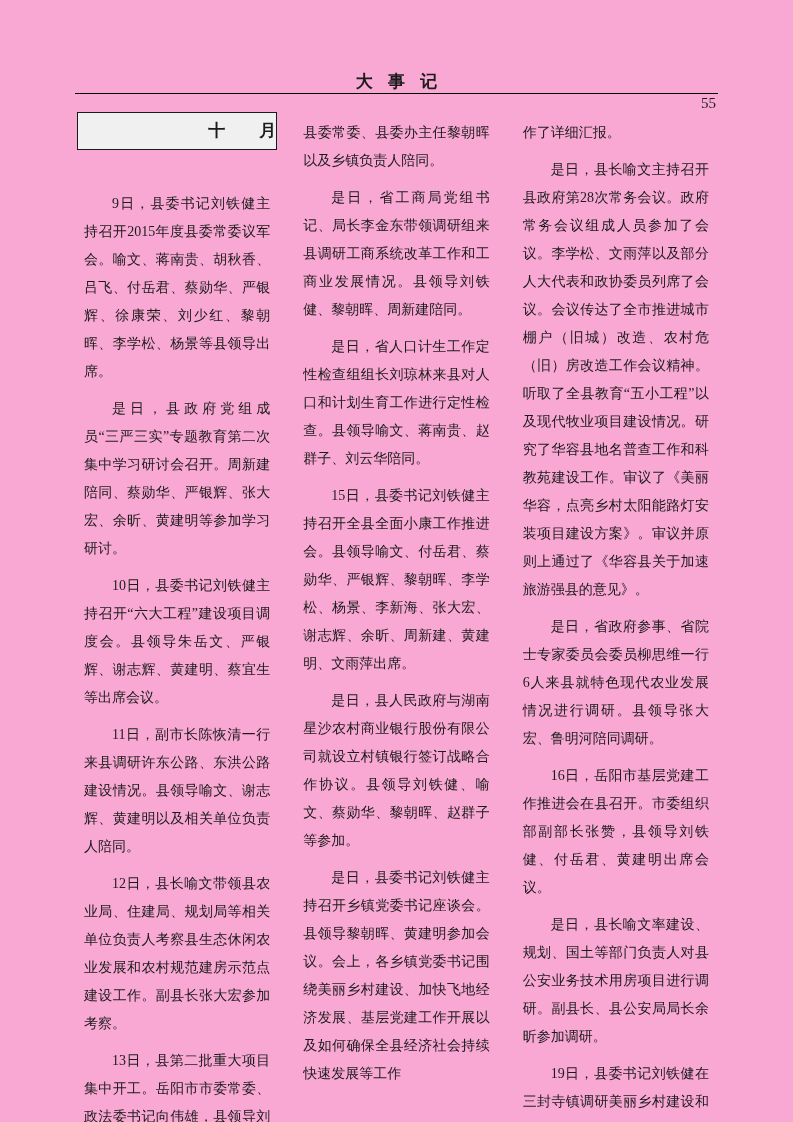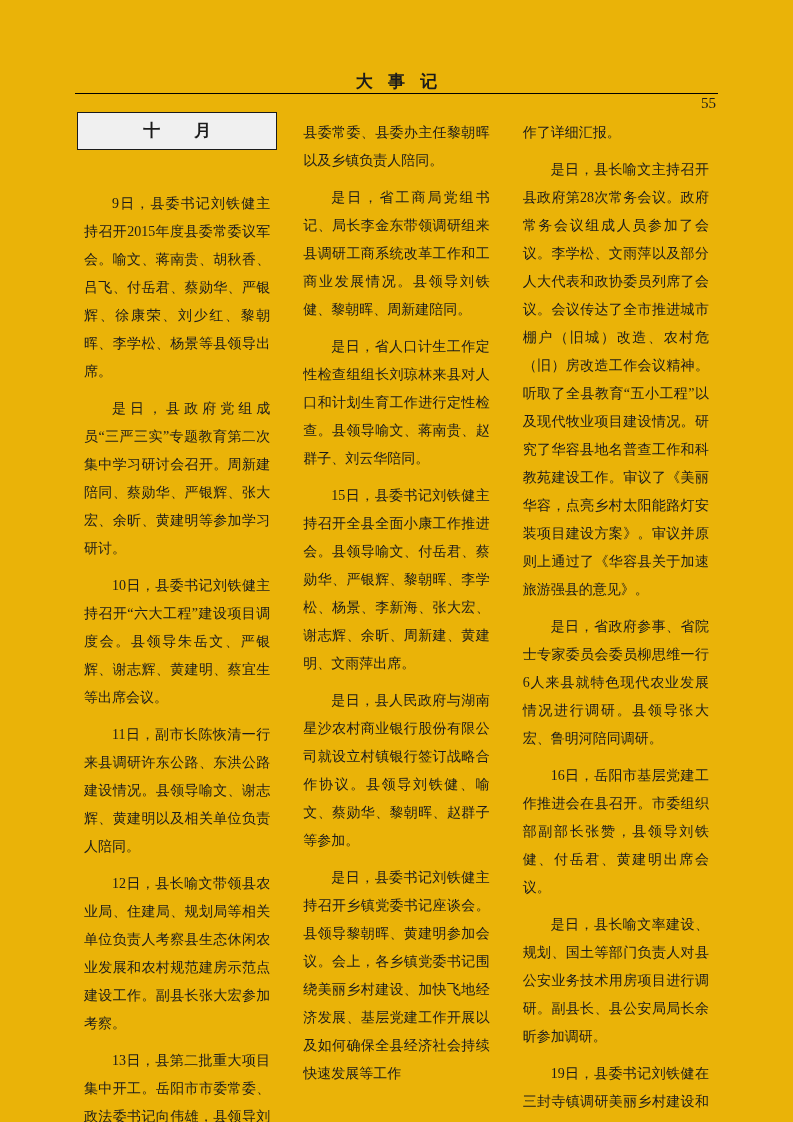--- a/index.html
+++ b/index.html
@@ -5,21 +5,21 @@
   html, body {
     margin: 0;
     padding: 0;
     background: #ffffff;
   }
   .page {
     position: relative;
     width: 793px;
     height: 1122px;
     margin: 0 auto;
-    background: #eab308;
+    background: #f9a8d4;
     color: #1b1b1b;
     font-family: "Liberation Serif", "DejaVu Serif", serif;
     overflow: hidden;
     box-sizing: border-box;
   }
   .running-header {
     position: absolute;
     top: 70px;
     left: 75px;
     right: 75px;
@@ -73,21 +73,21 @@
     text-indent: 2em;
   }
   .col p.cont {
     text-indent: 0;
   }
   .month-box {
     border: 1px solid #1b1b1b;
     background: #f0f0f0;
     height: 36px;
     line-height: 36px;
-    text-align: center;
+    text-align: right;
     font-family: "Liberation Sans", "DejaVu Sans", sans-serif;
     font-weight: bold;
     font-size: 17px;
     margin: 2px 2px 40px 2px;
   }
 </style>
 </head>
 <body>
 
 <div class="page">

